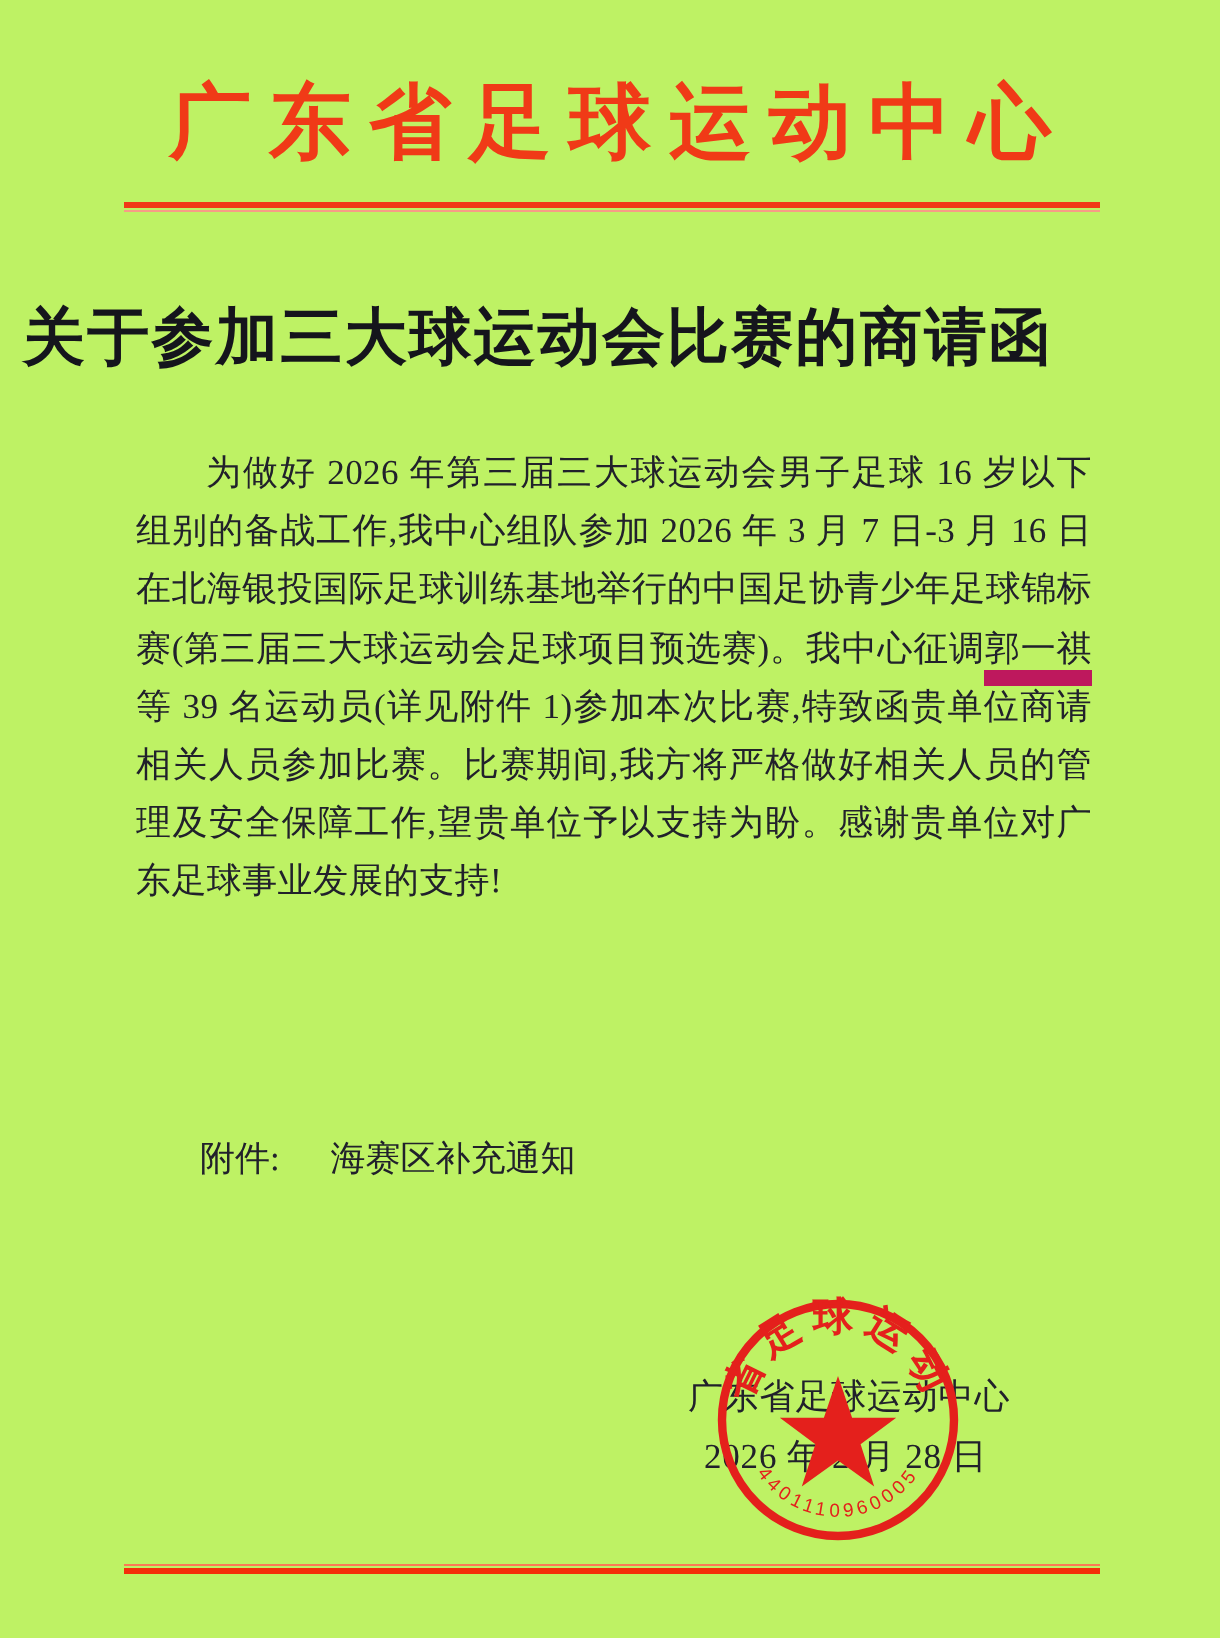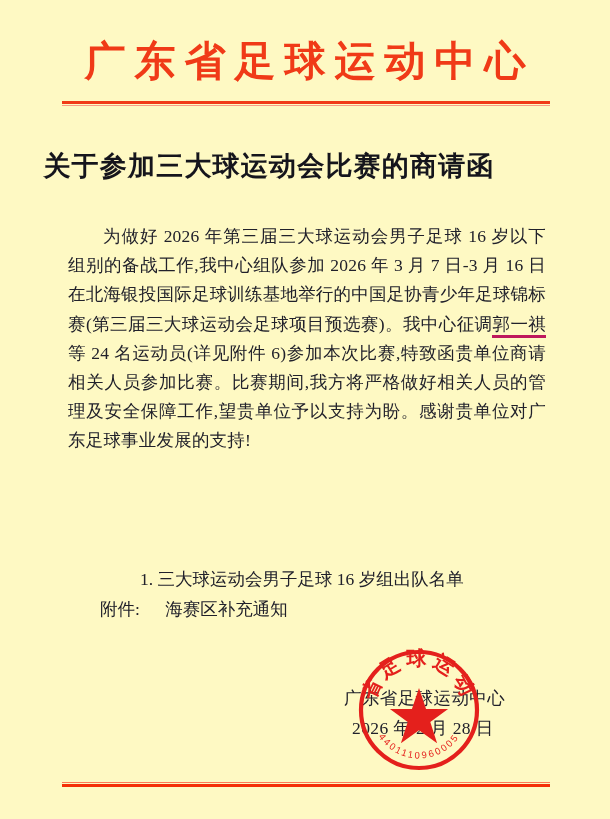--- a/index.html
+++ b/index.html
@@ -12,21 +12,21 @@
     height: 819px;
     position: relative;
     overflow: hidden;
     font-family: "Liberation Serif", "DejaVu Serif", serif;
     color: #1a1a22;
   }
 
   .page {
     position: absolute;
     inset: 0;
-    background: #fef9c3;
+    background: #bef264;
   }
 
   
   .letterhead {
     position: absolute;
     top: 38px;
     left: 0;
     width: 610px;
     text-align: center;
   }
@@ -77,21 +77,21 @@
     background: #fb7a56;
   }
 
   
   .doc-title {
     position: absolute;
     top: 148px;
     left: 0;
     width: 538px;
     text-align: center;
-    font-size: 27px;
+    font-size: 31px;
     font-weight: bold;
     letter-spacing: 1.2px;
     color: #15151c;
     font-family: "Liberation Serif", "DejaVu Serif", serif;
   }
 
   
   .body-block {
     position: absolute;
     left: 68px;
@@ -110,21 +110,21 @@
     text-indent: 2em;
     text-align: justify;
     text-justify: inter-ideograph;
   }
   .para-closing {
     margin: 20px 0 0 0;
     text-indent: 2em;
   }
 
   .u-red {
-    border-bottom: 3px solid #be185d;
+    border-bottom: 8px solid #be185d;
     padding-bottom: 1px;
   }
 
   
   .attachments {
     position: absolute;
     left: 100px;
     top: 534px;
     width: 450px;
     font-size: 17.5px;
@@ -193,28 +193,27 @@
 
   <div class="letterhead">
     <div class="letterhead-title">广东省足球运动中心</div>
   </div>
 
   <div class="rule-top"></div>
 
   <div class="doc-title">关于参加三大球运动会比赛的商请函</div>
 
   <div class="body-block">
-    <p class="para"><span>为做好 2026 年第三届三大球运动会男子足球 16 岁以下组别的备战工作,我中心组队参加 2026 年 3 月 7 日-3 月 16 日在北海银投国际足球训练基地举行的中国足协青少年足球锦标赛(第三届三大球运动会足球项目预选赛)。我中心征调</span><span class="u-red">郭一祺</span><span>等 24 名运动员(详见附件 6)参加本次比赛,特致函贵单位商请相关人员参加比赛。比赛期间,我方将严格做好相关人员的管理及安全保障工作,望贵单位予以支持为盼。感谢贵单位对广东足球事业发展的支持!</span></p>
+    <p class="para"><span>为做好 2026 年第三届三大球运动会男子足球 16 岁以下组别的备战工作,我中心组队参加 2026 年 3 月 7 日-3 月 16 日在北海银投国际足球训练基地举行的中国足协青少年足球锦标赛(第三届三大球运动会足球项目预选赛)。我中心征调</span><span class="u-red">郭一祺</span><span>等 39 名运动员(详见附件 1)参加本次比赛,特致函贵单位商请相关人员参加比赛。比赛期间,我方将严格做好相关人员的管理及安全保障工作,望贵单位予以支持为盼。感谢贵单位对广东足球事业发展的支持!</span></p>
   </div>
 
   <div class="attachments">
     <div class="att-row">
       <span class="att-label">附件:</span>
       <span class="att-list">
-        <span class="att-item">1. 三大球运动会男子足球 16 岁组出队名单</span>
         <span class="att-item-cont">海赛区补充通知</span>
       </span>
     </div>
   </div>
 
   <div class="sign-block">
     <span class="sign-org">广东省足球运动中心</span>
     <span class="sign-date">2026 年 2 月 28 日</span>
   </div>
 

